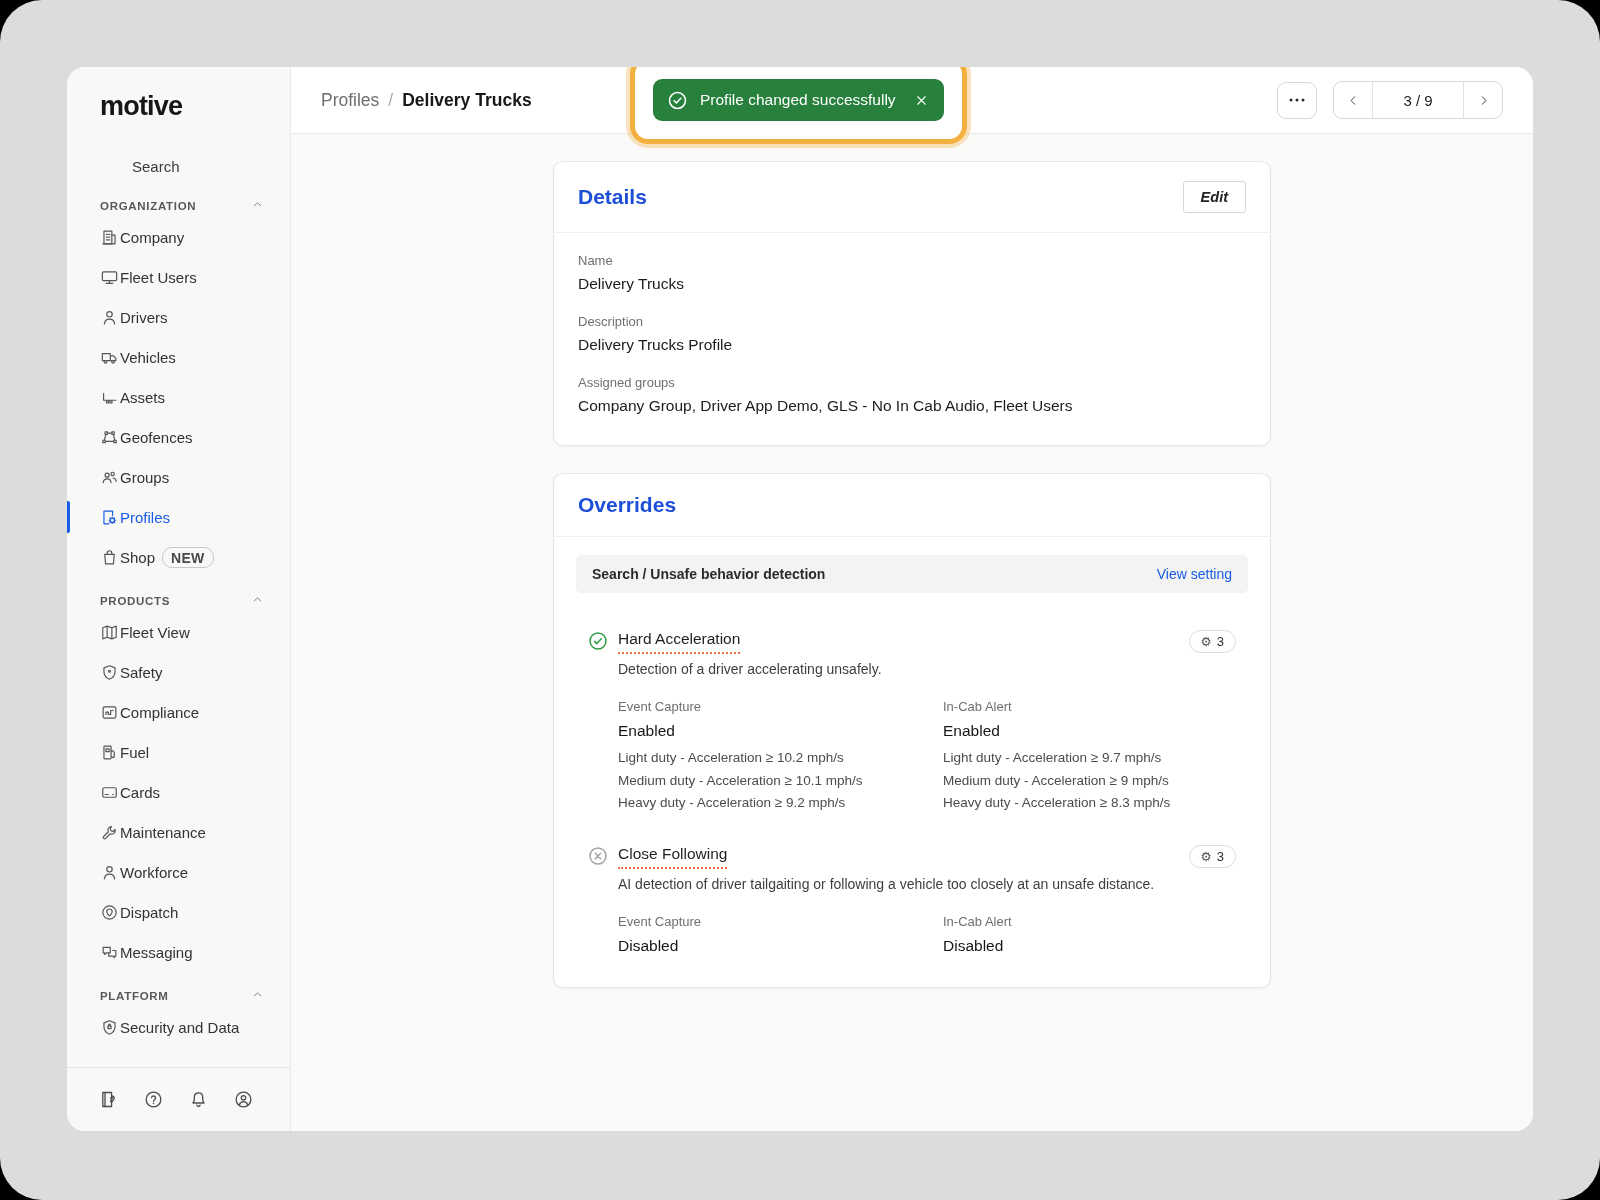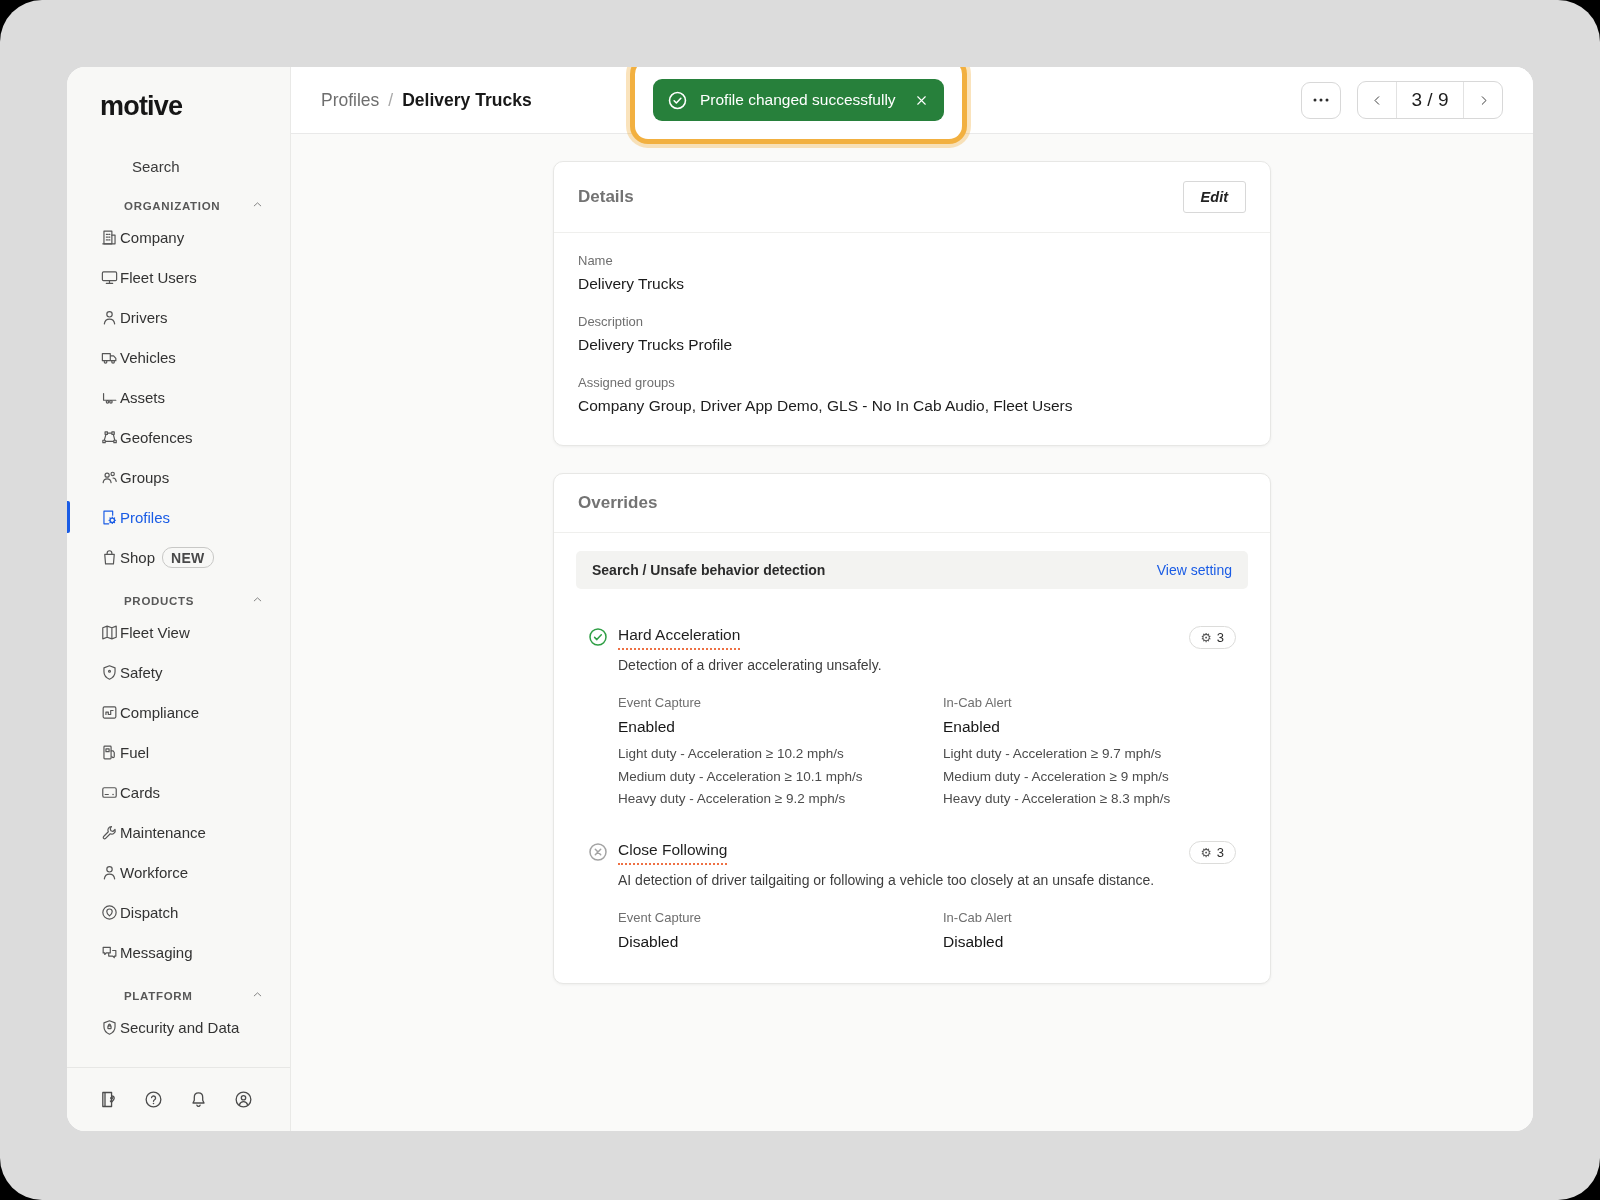--- a/index.html
+++ b/index.html
@@ -11,21 +11,21 @@
          border-radius:18px; overflow:hidden; display:flex; }
 
   
   .sidebar { width:224px; flex:none; background:#f8f8f6; border-right:1px solid #e9e9e7;
              display:flex; flex-direction:column;justify-content:flex-end; }
   .logo { padding:24px 0 0 33px; font-size:27px; font-weight:bold; color:#161616; letter-spacing:-0.8px; }
   .search-row { display:flex; align-items:center; gap:13px; padding-left:33px; margin-top:28px; height:32px;
                 font-size:15px; color:#3a3a3a; cursor:pointer; }
   .nav-scroll { flex:1; overflow:hidden; }
   .sec-head { display:flex; align-items:center; justify-content:space-between; padding:16px 26px 4px 33px;
-              font-size:11.5px; font-weight:bold; letter-spacing:0.7px; color:#585858; cursor:pointer;margin-left:24px; }
+              font-size:11.5px; font-weight:bold; letter-spacing:0.7px; color:#585858; cursor:pointer; }
   .nav-item { position:relative; display:flex; align-items:center; gap:1px; height:40px; padding-left:32px;
               font-size:15px; color:#333; cursor:pointer; }
   .nav-item .ic { width:20px; height:20px; flex:none; display:flex; align-items:center; justify-content:center; }
   .nav-item svg { stroke:#565656; }
   .nav-item.active { color:#1a5ce5; }
   .nav-item.active svg { stroke:#1a5ce5; }
   .nav-item.active::before { content:""; position:absolute; left:0; top:4px; width:3px; height:32px;
                              background:#1a5ce5; border-radius:0 2px 2px 0; }
   .new-badge { margin-left:6px; border:1px solid #c8c8c6; border-radius:10px; padding:2px 8px 1px;
                font-size:14px; font-weight:bold; color:#494949; letter-spacing:0.3px; }
@@ -51,30 +51,30 @@
   .toast { display:flex; align-items:center; gap:12px; height:42px; padding:0 15px 0 14px;
            background:#27803b; border-radius:9px; color:#fff; font-size:15.5px; white-space:nowrap; }
   .toast .close { cursor:pointer; display:flex; margin-left:6px; }
 
   .top-actions { margin-left:auto; display:flex; align-items:center; gap:16px; }
   .more-btn { width:40px; height:37px; border:1px solid #d8d8d8; border-radius:9px; background:#fff;
               display:flex; align-items:center; justify-content:center; cursor:pointer; }
   .pager { display:flex; align-items:stretch; height:38px; border:1px solid #d8d8d8; border-radius:9px;
            background:#fff; overflow:hidden; }
   .pager .pbtn { width:38px; display:flex; align-items:center; justify-content:center; cursor:pointer; }
-  .pager .pnum { width:68px; display:flex; align-items:center; justify-content:center; font-size:19px;
+  .pager .pnum { width:92px; display:flex; align-items:center; justify-content:center; font-size:15px;
                  color:#1d1d1d; border-left:1px solid #e2e2e2; border-right:1px solid #e2e2e2; }
 
   .content { flex:1; overflow:auto; padding:27px 0 40px; }
   .card { width:718px; margin:0 auto; background:#fff; border:1px solid #e7e7e5; border-radius:10px;
           box-shadow:0 1px 3px rgba(20,20,20,0.05); }
   .card + .card { margin-top:27px; }
   .card-head { display:flex; align-items:center; justify-content:space-between; padding:19px 24px;
                border-bottom:1px solid #efefed; }
-  .card-title { font-size:17px; font-weight:bold; color:#737373; }
+  .card-title { font-size:21px; font-weight:bold; color:#1d4ed8; }
   .edit-btn { border:1px solid #d8d8d8; border-radius:3px; background:#fff; padding:7px 17px;
               font-size:14.5px; font-weight:bold; color:#222; cursor:pointer; font-family:inherit;font-style:italic; }
   .card-body { padding:20px 24px 26px; }
 
   .field { margin-bottom:21px; }
   .field:last-child { margin-bottom:4px; }
   .f-label { font-size:13px; color:#6f6f6f; margin-bottom:7px; }
   .f-value { font-size:15.5px; color:#1c1c1c; }
 
   .ov-body { padding:18px 22px 32px; }

